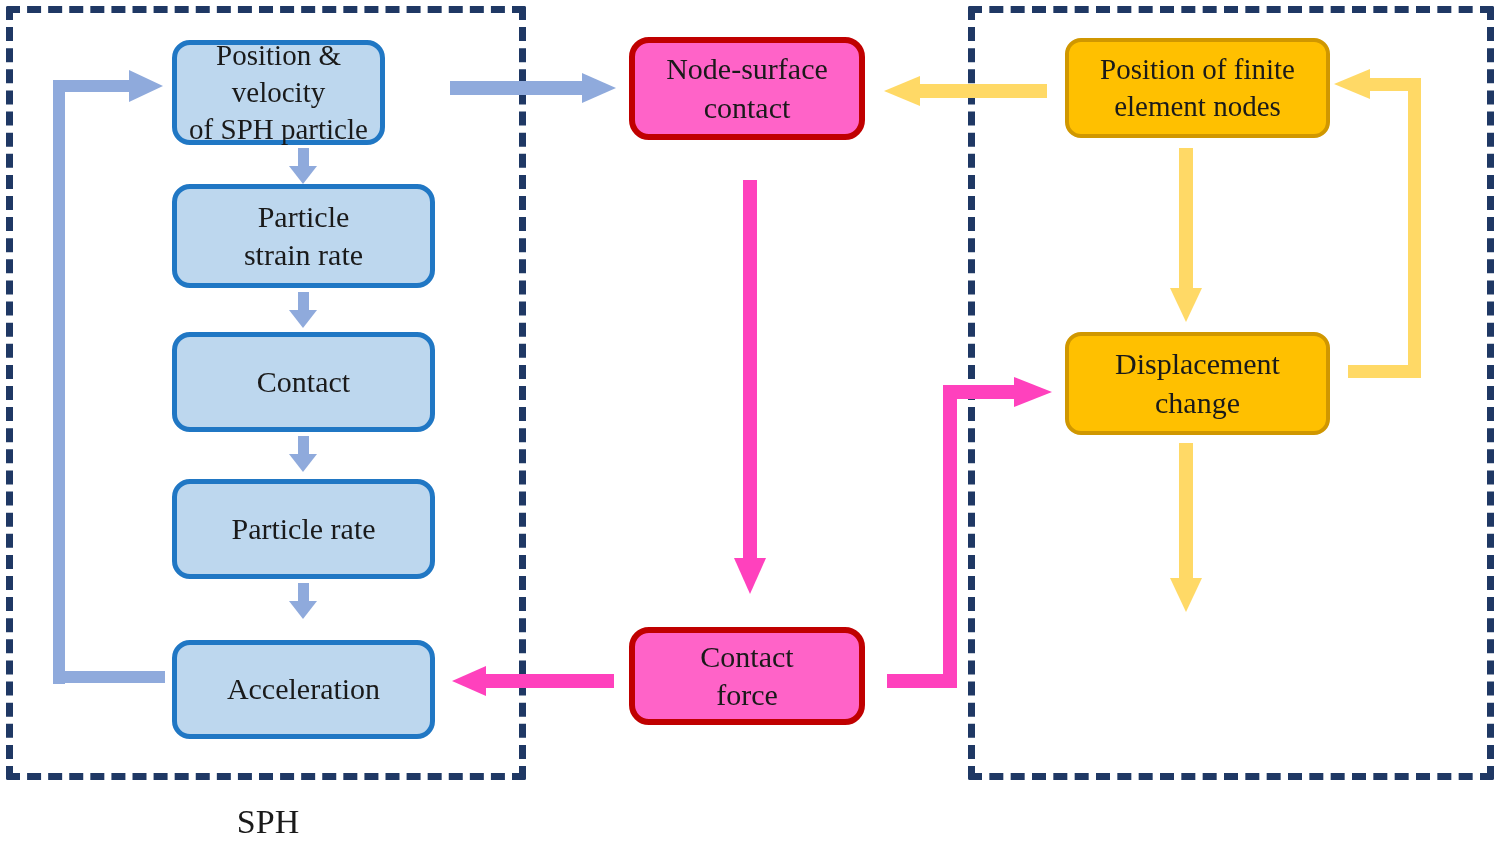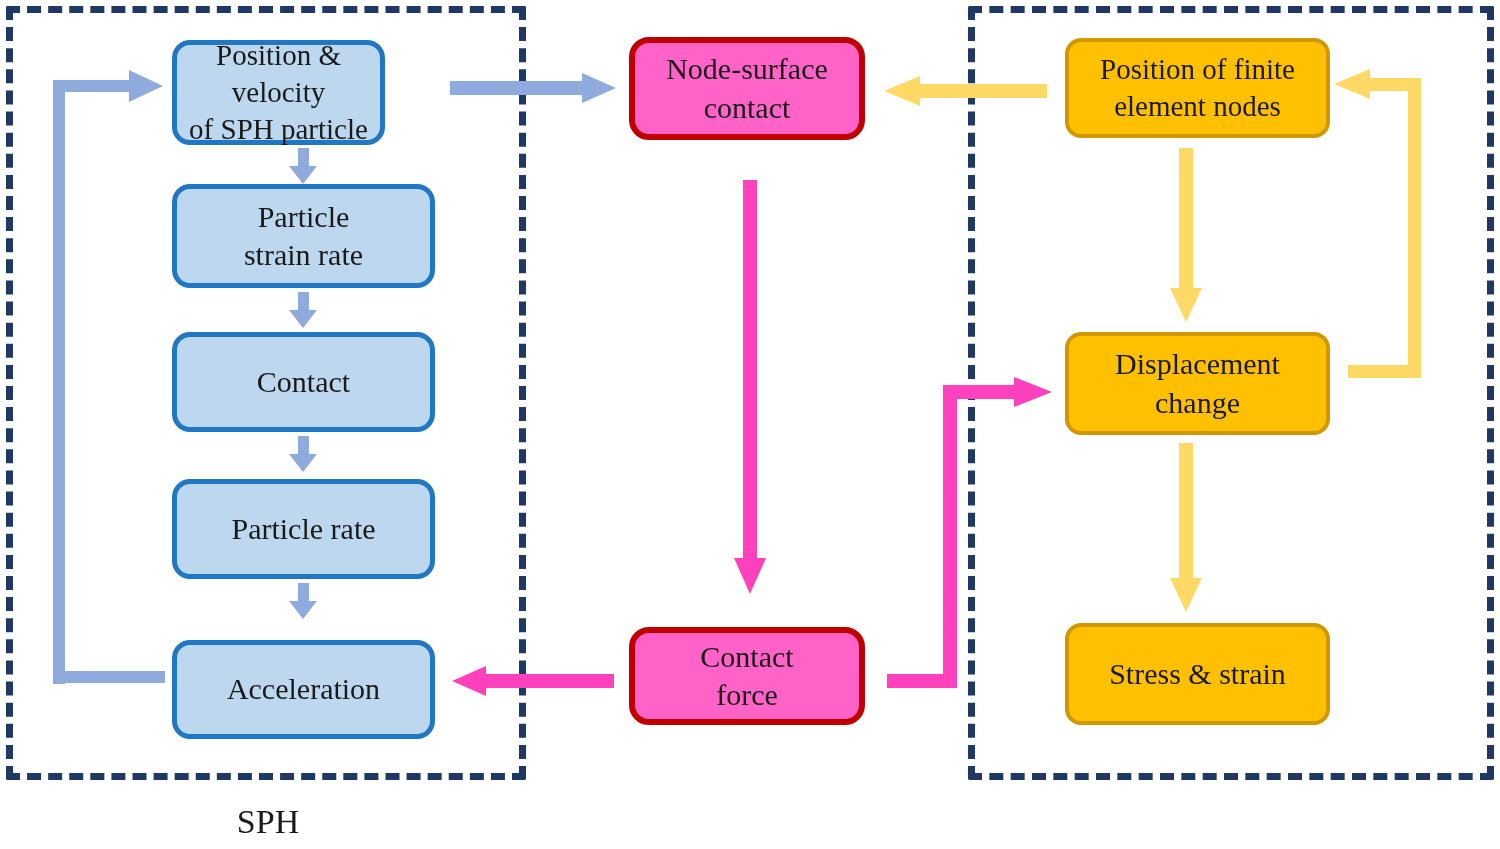--- a/index.html
+++ b/index.html
@@ -60,21 +60,20 @@
 
   <div class="node coupling-node" style="left:629px;top:37px;width:236px;height:103px;">Node-surface
 contact</div>
   <div class="node coupling-node" style="left:629px;top:627px;width:236px;height:98px;">Contact
 force</div>
 
   <div class="node fem-node" style="left:1065px;top:38px;width:265px;height:100px;font-size:29px;">Position of finite
 element nodes</div>
   <div class="node fem-node" style="left:1065px;top:332px;width:265px;height:103px;">Displacement
 change</div>
-  <div class="node fem-node" style="left:1065px;top:623px;width:265px;height:102px;">Stress &amp; strain</div>
 
   <div>
     <div class="seg c-blue" style="left:53px;top:80px;width:12px;height:604px;"></div>
     <div class="seg c-blue" style="left:53px;top:80px;width:76px;height:12px;"></div>
     <div class="seg head head-right-sm c-blue" style="left:129px;top:70px;"></div>
     <div class="seg c-blue" style="left:53px;top:671px;width:112px;height:12px;"></div>
   </div>
 
   <div>
     <div class="seg c-blue" style="left:298px;top:148px;width:11px;height:18px;"></div>

